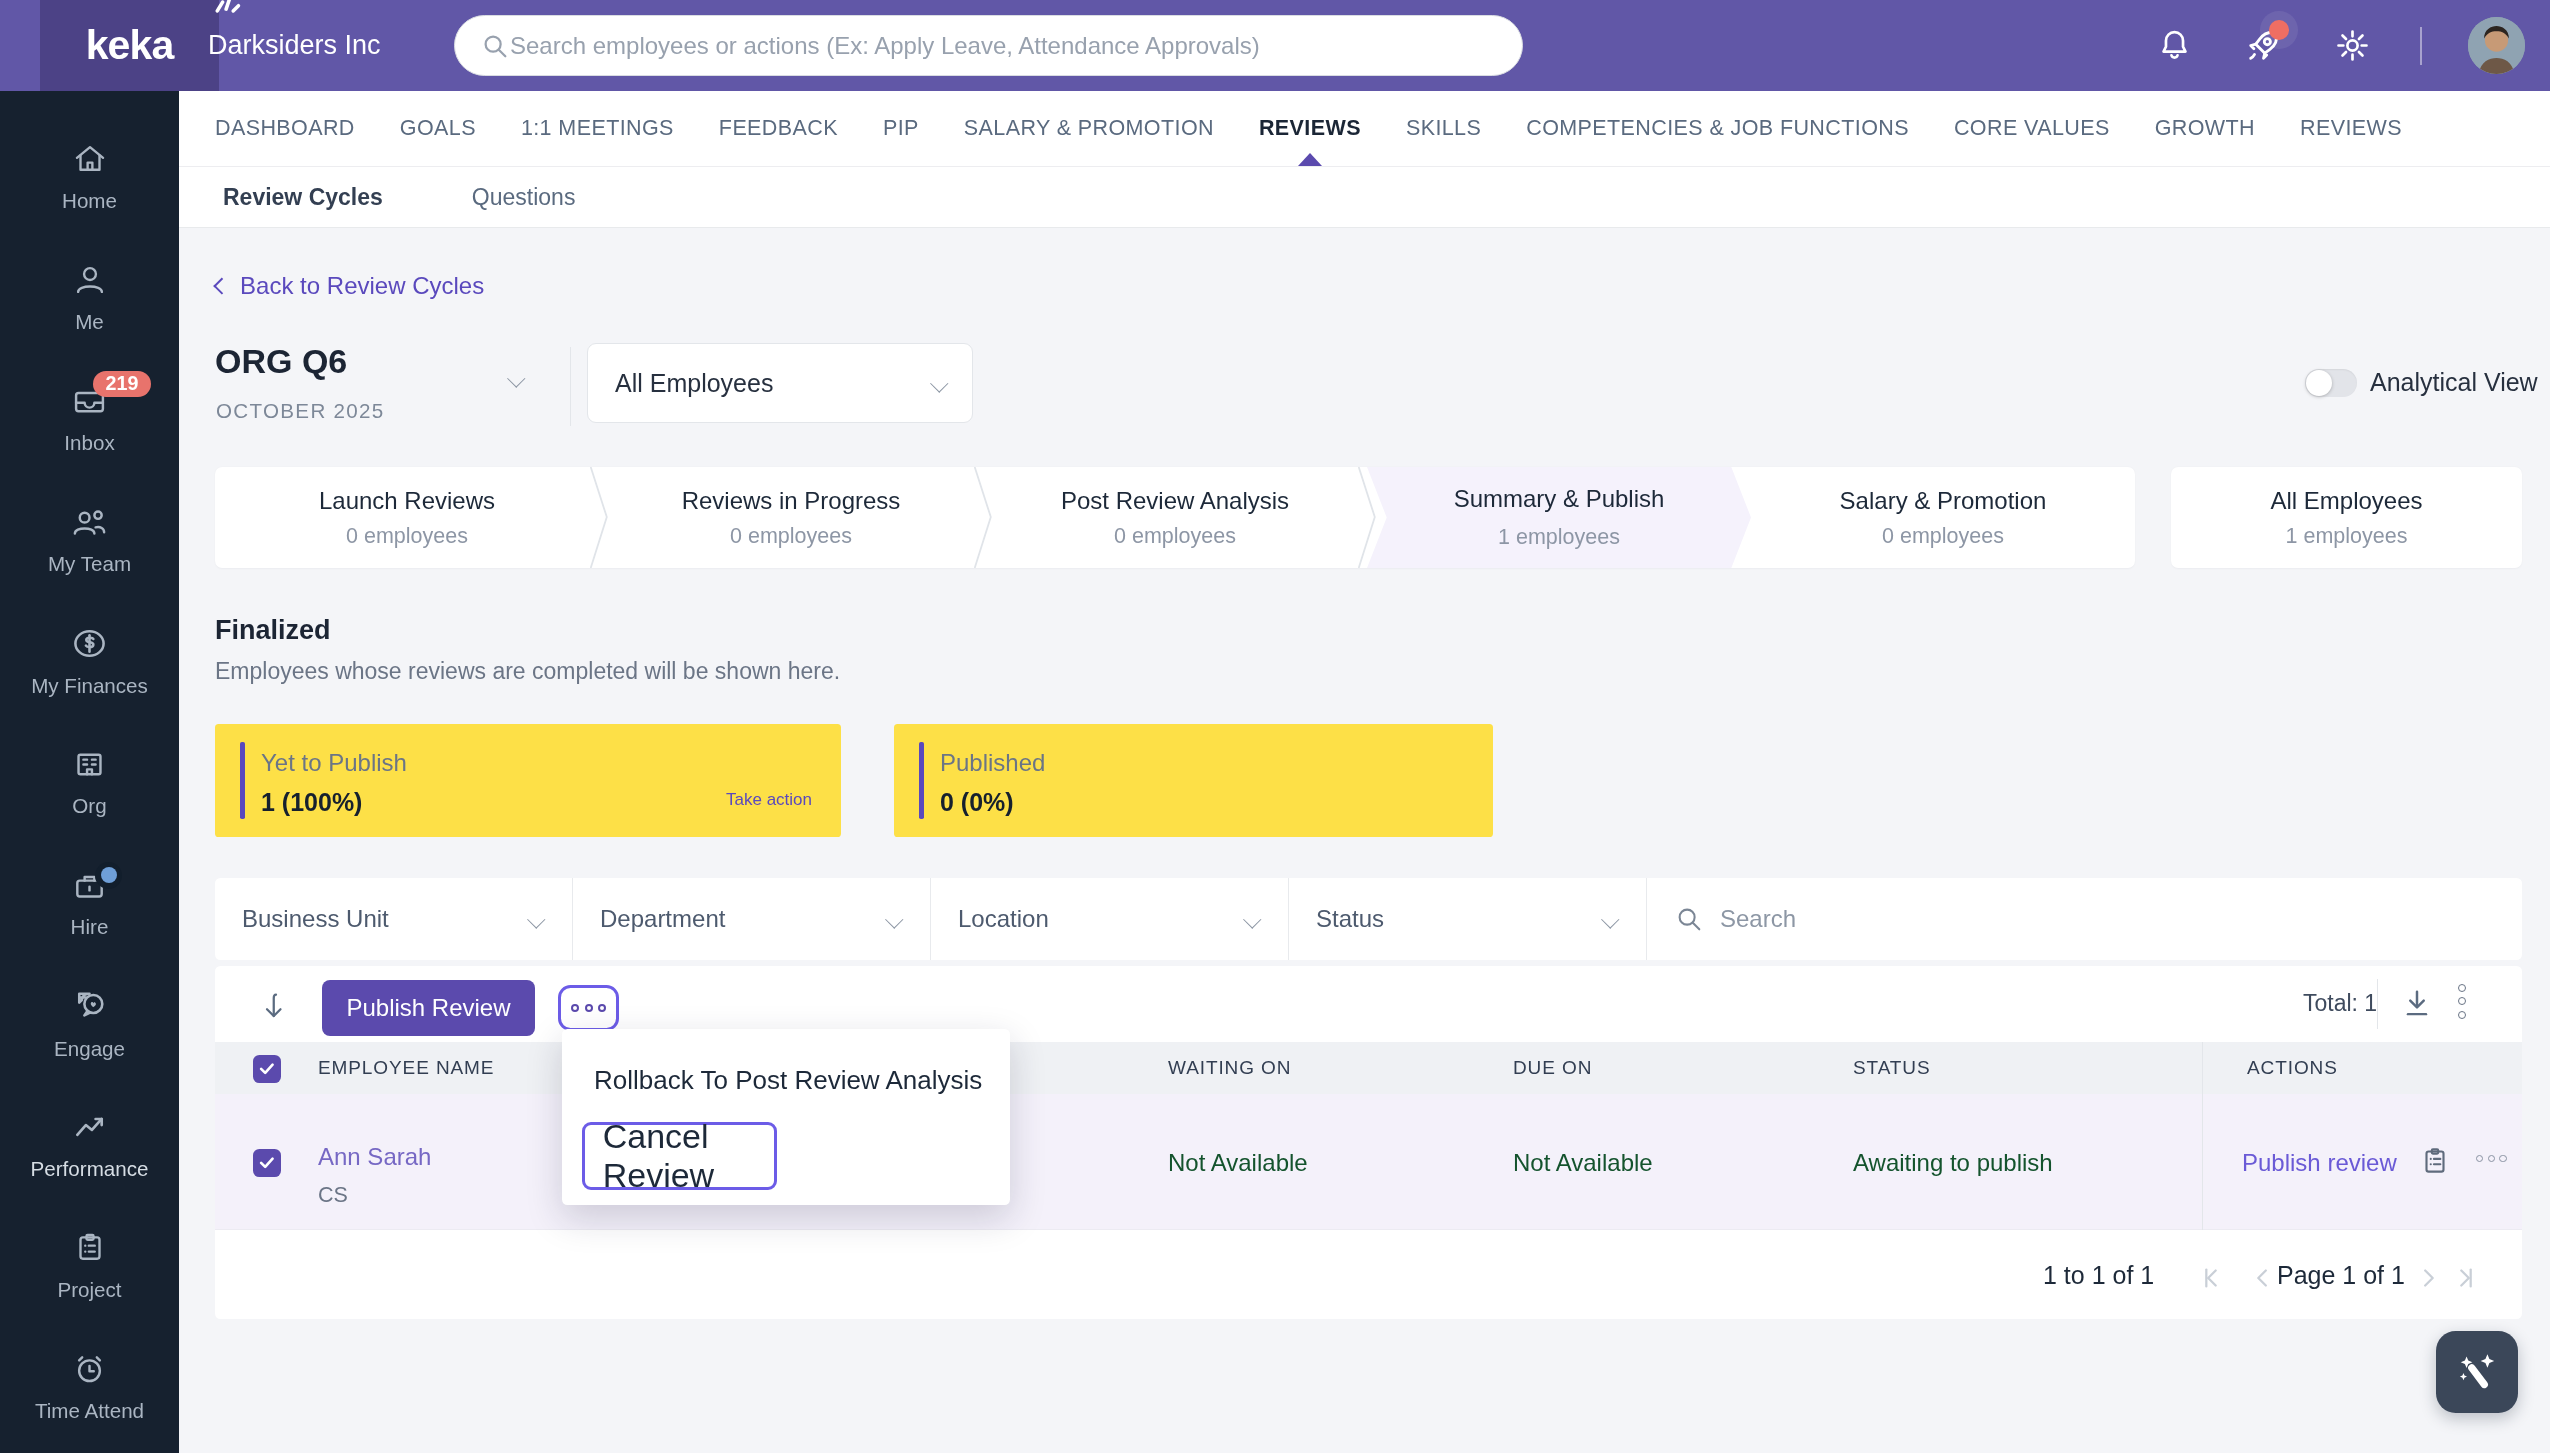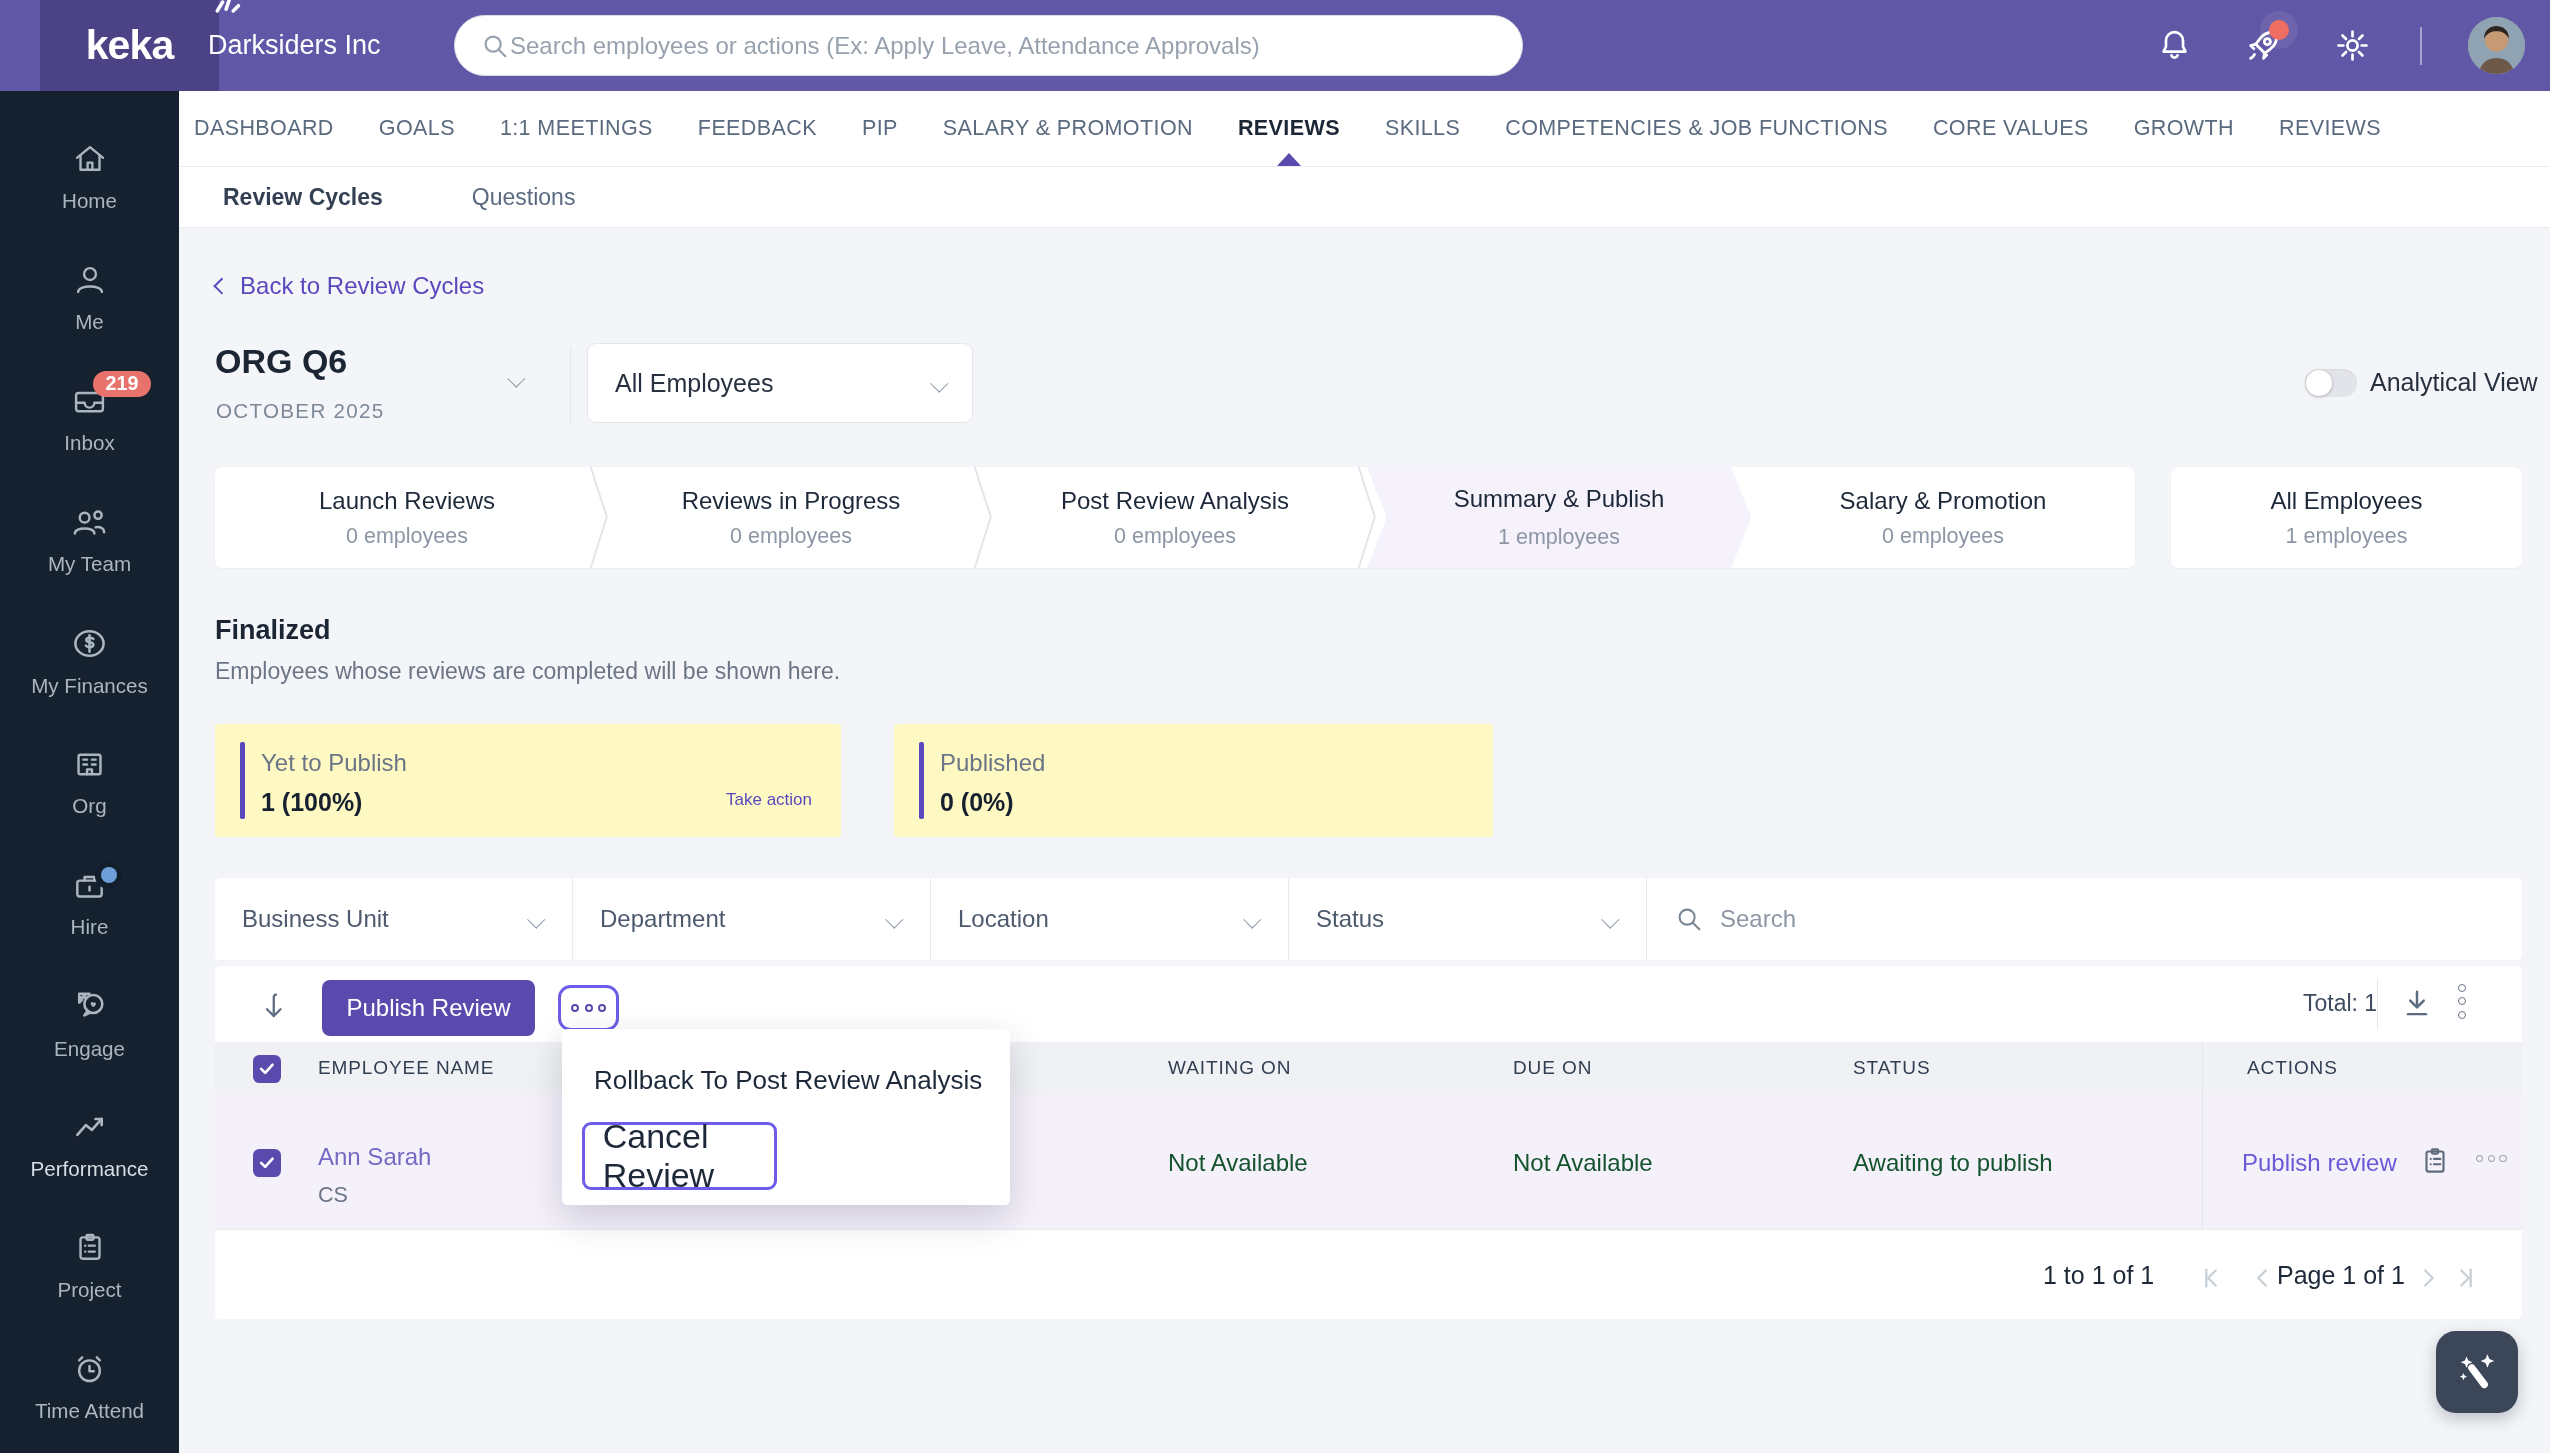--- a/index.html
+++ b/index.html
@@ -40,21 +40,21 @@
   .side-label { color:#aab5c2; font-size:20.6px; }
   .side-item.active .side-label { color:#d6dde4; }
   .inbox-badge { position:absolute; left:93px; top:12.5px; background:#e8736c; color:#fff; font-size:19.7px;
     border-radius:18px; padding:1.8px 12.5px; font-weight:600; }
   .hire-dot { position:absolute; left:95px; top:19.7px; width:27px; height:27px; border-radius:50%;
     background:#121e2c; display:flex; align-items:center; justify-content:center; }
   .hire-dot i { width:16px; height:16px; border-radius:50%; background:#6f9fd8; display:block; }
 
   
   .navtabs { position:absolute; left:179px; top:91px; width:2371px; height:76px; background:#fff;
-    border-bottom:0.9px solid #ededf0; display:flex; align-items:center; gap:45px; padding-left:15px; z-index:20; }
+    border-bottom:0.9px solid #ededf0; display:flex; align-items:center; gap:45px; padding-left:36px; z-index:20; }
   .tab { font-size:21.5px; color:#5a6a7f; letter-spacing:0.4px; font-weight:500; cursor:pointer;
     height:100%; display:flex; align-items:center; position:relative; white-space:nowrap; }
   .tab.active { color:#1b2636; font-weight:700; }
   .tab.active::after { content:""; position:absolute; bottom:0; left:50%; transform:translateX(-50%);
     border-left:12.5px solid transparent; border-right:12.5px solid transparent; border-bottom:13.4px solid #5b4aae; }
 
   
   .subnav { position:absolute; left:179px; top:167px; width:2371px; height:61px; background:#fff;
     border-bottom:0.9px solid #e8eaec; display:flex; align-items:center; gap:89px; padding-left:44px; z-index:20; }
   .subnav-item { font-size:23px; color:#5a6a7f; cursor:pointer; }
@@ -92,21 +92,21 @@
   .stage-name { font-size:24px; color:#1d2939; font-weight:500; }
   .stage-count { font-size:21.5px; color:#8d96a5; }
   .stage-sep { position:absolute; right:-10.7px; top:0; z-index:2; }
   .all-emp-card { position:absolute; left:2171px; top:467px; width:351px; height:101px; background:#fff;
     border-radius:7.2px; display:flex; flex-direction:column; align-items:center; justify-content:center; gap:9px;
     box-shadow:0 0.9px 1.8px rgba(20,30,50,.04); cursor:pointer; }
 
   
   .finalized-title { position:absolute; left:215px; top:615px; font-size:27px; font-weight:700; color:#1c2534; }
   .finalized-sub { position:absolute; left:215px; top:658px; font-size:23px; color:#6b7586; }
-  .sum-card { position:absolute; top:724px; height:113px; background:#fef9c3; border-radius:3.6px; }
+  .sum-card { position:absolute; top:724px; height:113px; background:#fde047; border-radius:3.6px; }
   .sum-bar { position:absolute; left:25px; top:18px; width:4.5px; height:77px; background:#5a49bd; border-radius:1.8px; }
   .sum-label { position:absolute; left:46px; top:25px; font-size:24px; color:#6b7586; }
   .sum-value { position:absolute; left:46px; top:64px; font-size:25px; font-weight:700; color:#16202e; }
   .sum-action { position:absolute; right:29px; top:66px; font-size:17px; color:#5a49bd; cursor:pointer; }
 
   
   .filter-card { position:absolute; left:215px; top:878px; width:2307px; height:82px; background:#fff;
     border-radius:5.4px; display:flex; align-items:stretch; }
   .filter-cell { width:358px; border-right:0.9px solid #e8eaed; display:flex; align-items:center;
     padding:0 30px 0 27px; cursor:pointer; }

